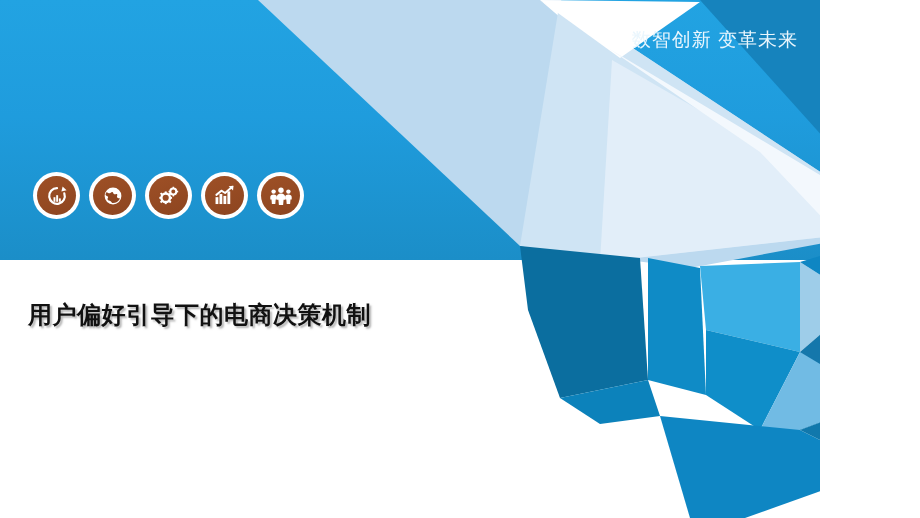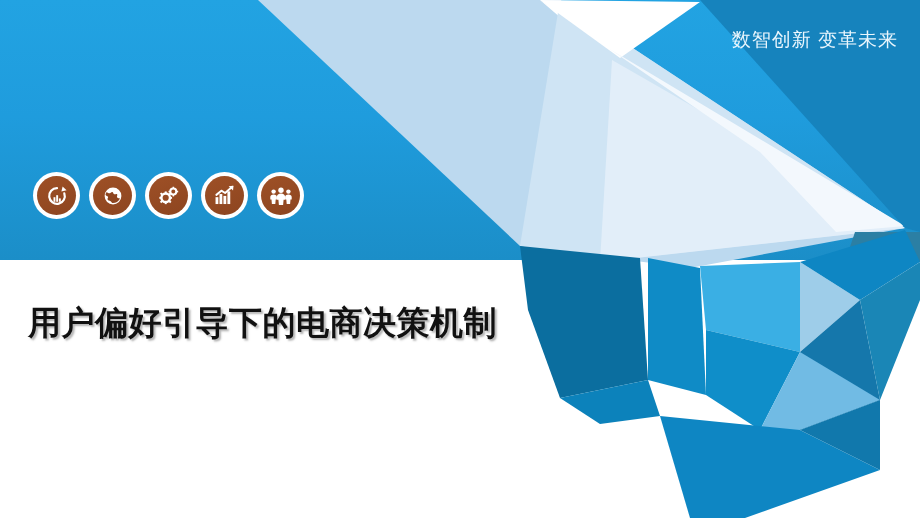--- a/index.html
+++ b/index.html
@@ -5,21 +5,21 @@
   html, body {
     margin: 0;
     padding: 0;
     background: #ffffff;
   }
   body {
     font-family: "Liberation Sans", "DejaVu Sans", sans-serif;
   }
   #slide {
     position: relative;
-    width: 920px;
+    width: 820px;
     height: 518px;
     overflow: hidden;
     background: #ffffff;
   }
   
   .band {
     position: absolute;
     left: 0;
     top: 0;
     width: 920px;
@@ -75,21 +75,21 @@
     justify-content: center;
   }
   .icon-badge svg { display: block; }
   
   .title {
     position: absolute;
     left: 28px;
     top: 296px;
     width: 500px;
     color: #111111;
-    font-size: 33px;
+    font-size: 24px;
     font-weight: bold;
     line-height: 1.62;
     letter-spacing: 0.5px;
     text-shadow: 2px 2px 2px rgba(120,120,120,0.55);
   }
 </style>
 </head>
 <body>
 
 <div id="slide">

